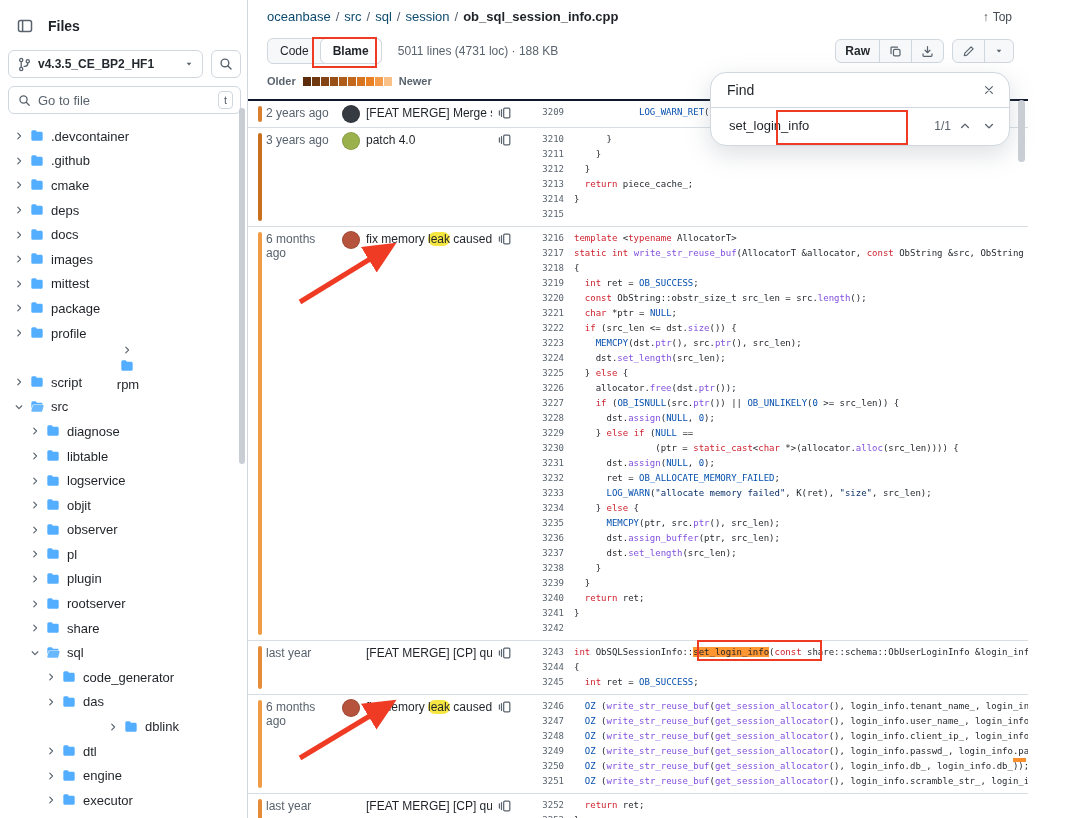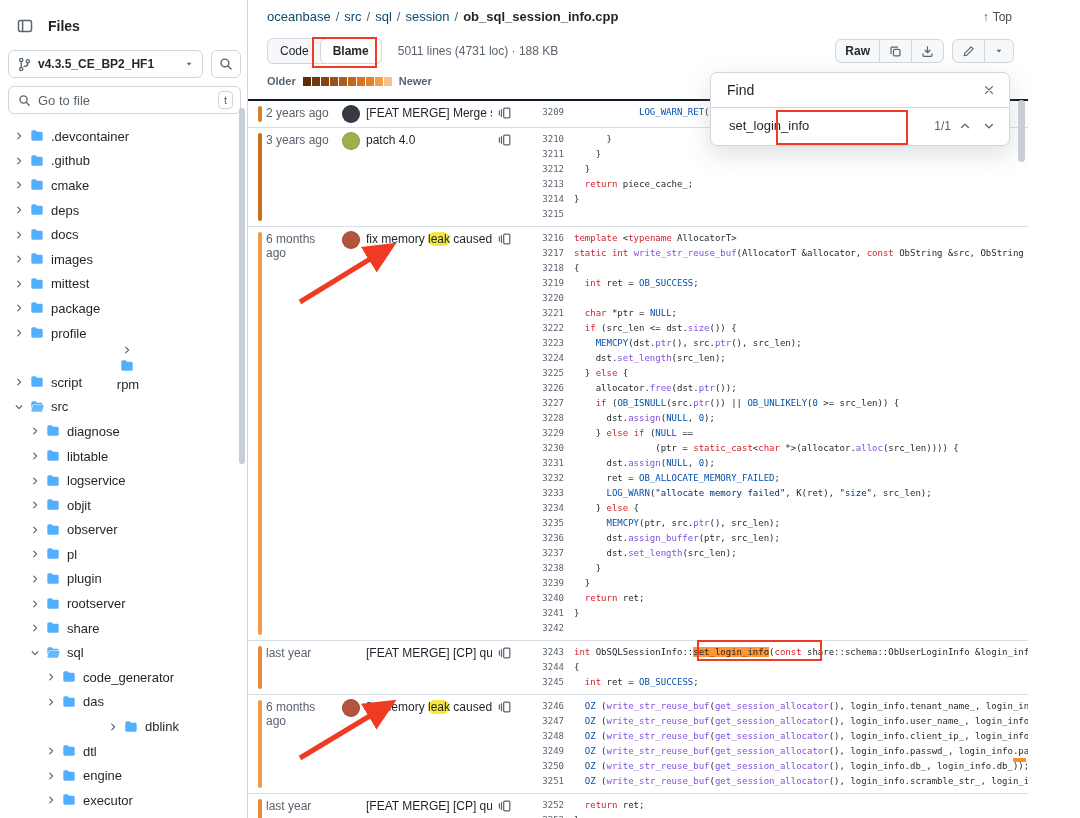--- a/index.html
+++ b/index.html
@@ -69,21 +69,21 @@
   .lines{flex:1;min-width:0;}
   .code-row{display:flex;height:15px;line-height:15px;}
   .lineno{width:60px;min-width:60px;text-align:right;padding-right:10px;color:#59636e;
     font-family:"DejaVu Sans Mono",monospace;font-size:9px;box-sizing:border-box;cursor:pointer;}
   .code{font-family:"DejaVu Sans Mono",monospace;font-size:9px;white-space:pre;overflow:hidden;flex:1;color:#1f2328;}
   .tk-k{color:#cf222e}.tk-c{color:#0550ae}.tk-f{color:#8250df}.tk-s{color:#0a3069}
   .find-match{background:#ff9632;}
 
   
   .find-panel{position:absolute;top:72px;right:18px;width:298px;background:#fff;border:1px solid #d0d7de;
-    border-radius:7px;box-shadow:0 8px 24px rgba(140,149,159,.3);z-index:30;}
+    border-radius:16px;box-shadow:0 8px 24px rgba(140,149,159,.3);z-index:30;}
   .find-head{display:flex;align-items:center;padding:9px 12px 9px 16px;border-bottom:1px solid #d0d7de;
     font-size:14px;color:#1f2328;}
   .find-close{margin-left:auto;color:#59636e;display:flex;cursor:pointer;padding:2px;}
   .find-body{display:flex;align-items:center;padding:10px 14px 12px 18px;gap:8px;}
   .find-query{font-size:13px;color:#1f2328;}
   .find-count{margin-left:auto;color:#59636e;font-size:12px;}
   .find-nav{color:#59636e;display:flex;gap:12px;align-items:center;}
   .find-nav span{display:flex;cursor:pointer;}
 
   
@@ -682,20 +682,21 @@
             <div class="code-row">
               <span class="lineno">3218</span>
               <span class="code">{</span>
             </div>
             <div class="code-row">
               <span class="lineno">3219</span>
               <span class="code">  <span class="tk-k">int</span> ret = <span class="tk-c">OB_SUCCESS</span>;</span>
             </div>
             <div class="code-row">
               <span class="lineno">3220</span>
+              <span class="code">  <span class="tk-k">const</span> ObString::obstr_size_t src_len = src.<span class="tk-f">length</span>();</span>
             </div>
             <div class="code-row">
               <span class="lineno">3221</span>
               <span class="code">  <span class="tk-k">char</span> *ptr = <span class="tk-c">NULL</span>;</span>
             </div>
             <div class="code-row">
               <span class="lineno">3222</span>
               <span class="code">  <span class="tk-k">if</span> (src_len &lt;= dst.<span class="tk-f">size</span>()) {</span>
             </div>
             <div class="code-row">

